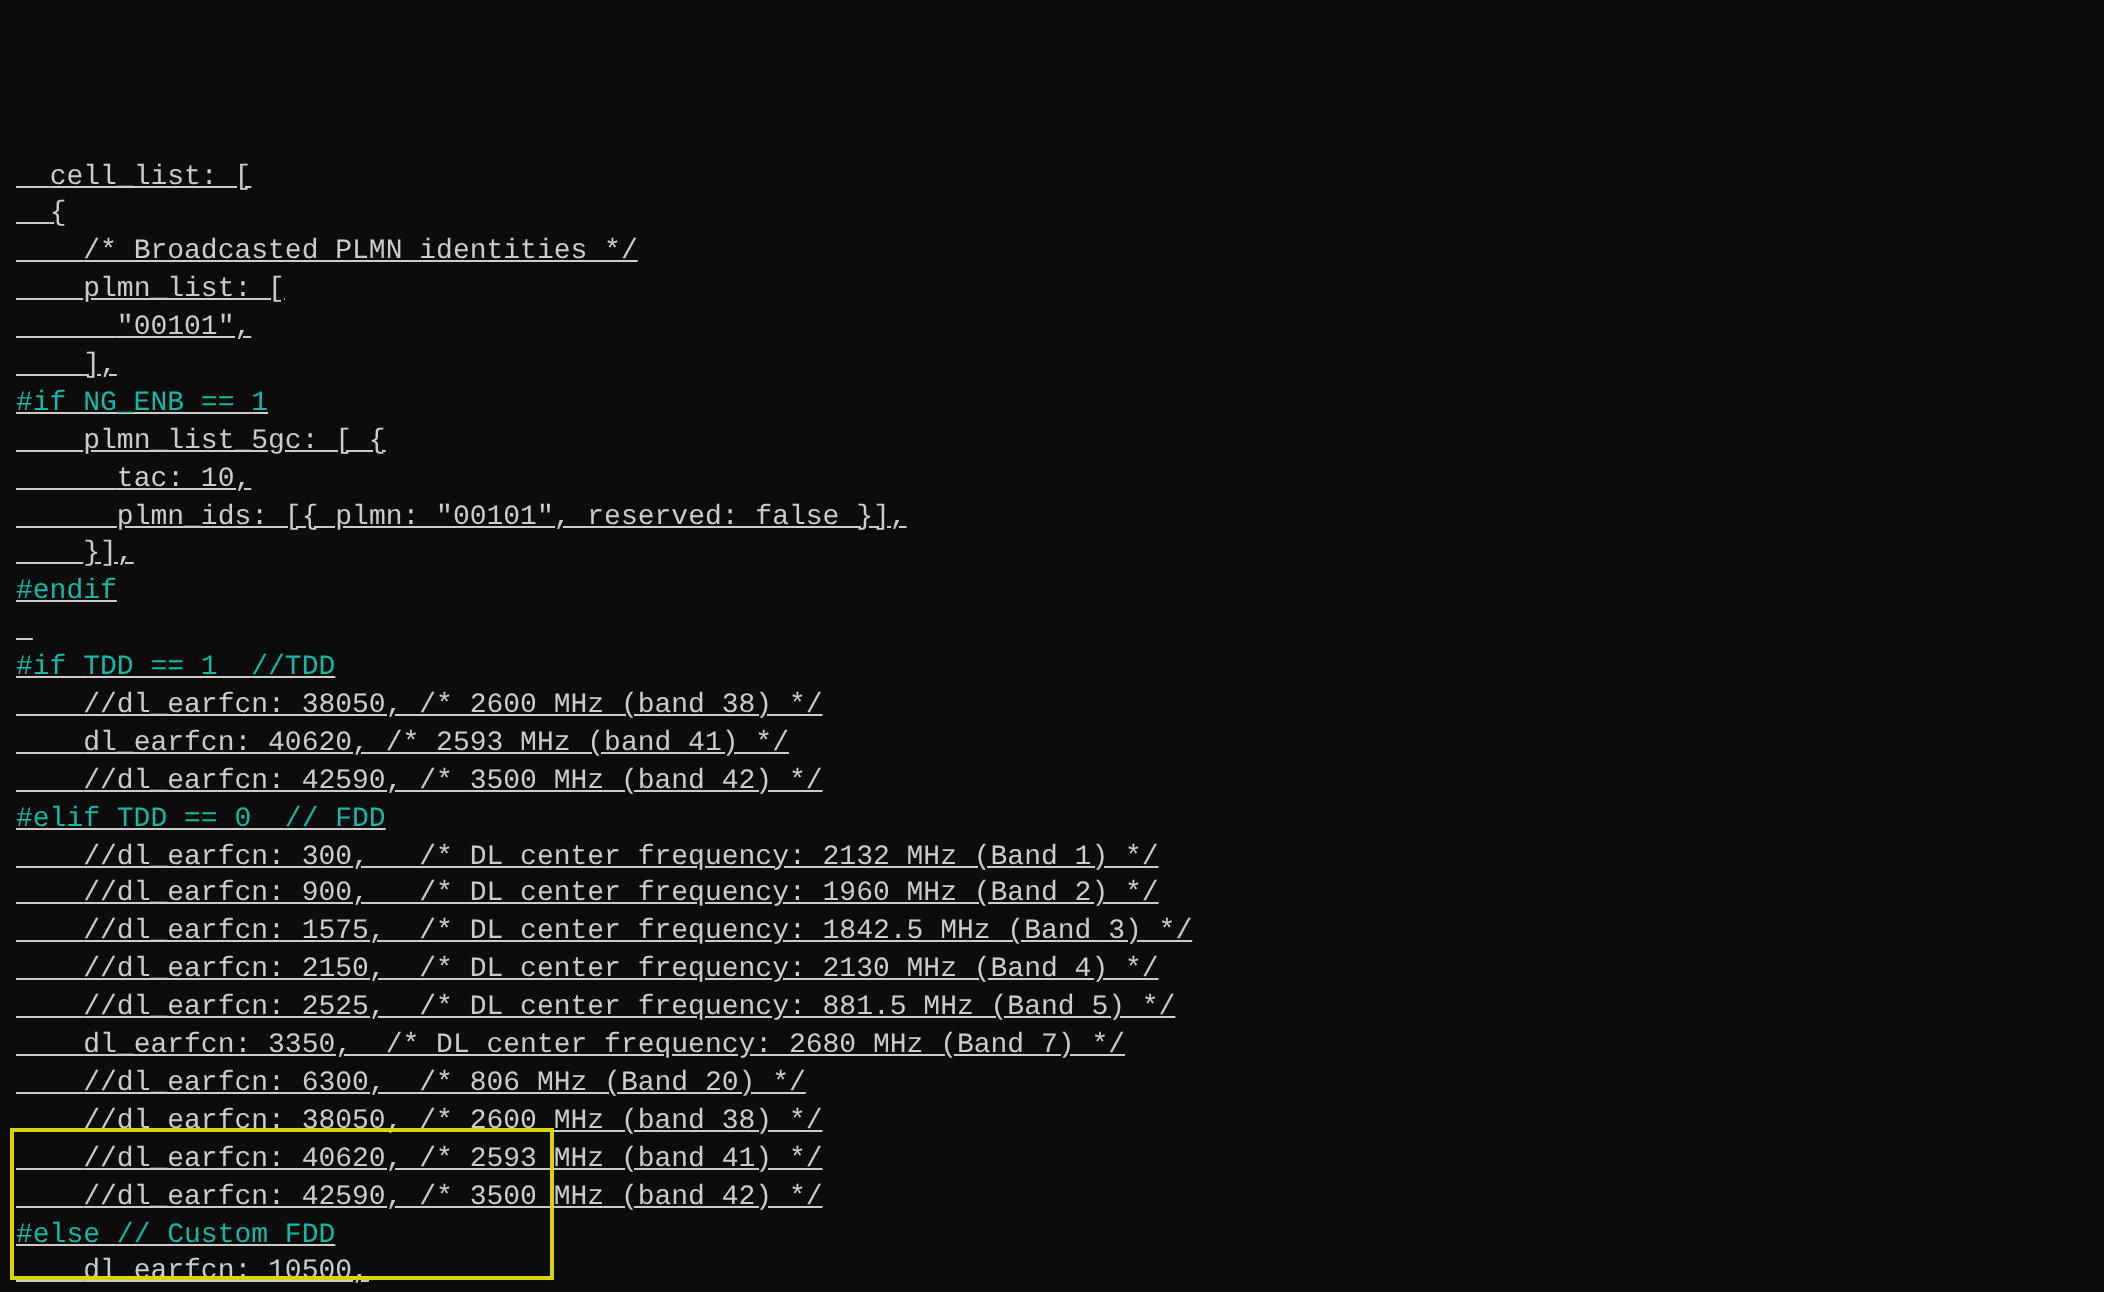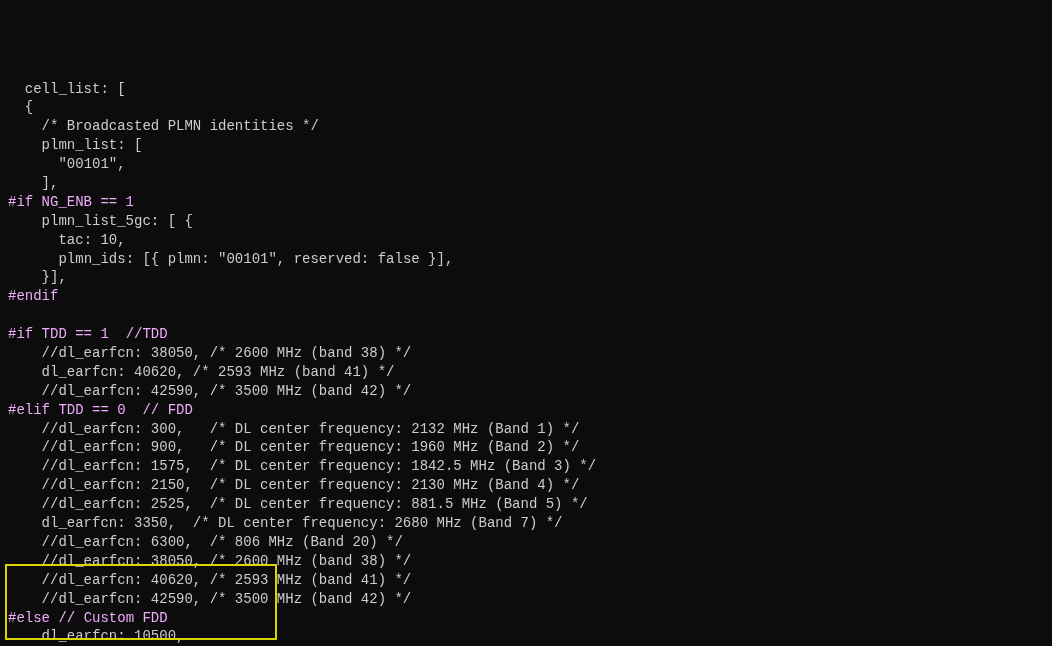--- a/index.html
+++ b/index.html
@@ -11,23 +11,24 @@
       background-color: #0c0c0c;
       font-family: Consolas, 'Courier New', monospace;
       font-size: 14px;
       line-height: 1.35;
       color: #cccccc;
       padding: 4px 8px;
       white-space: pre;
     }
     .line {
       display: block;
+      text-decoration: underline;
     }
     .keyword {
-      color: #f0abfc;
+      color: #14b8a6;
     }
     .highlight-box {
       position: absolute;
       border: 2px solid #dbd400;
       pointer-events: none;
     }
     .highlight-else {
       left: 5px;
       top: 564px;
       width: 272px;

